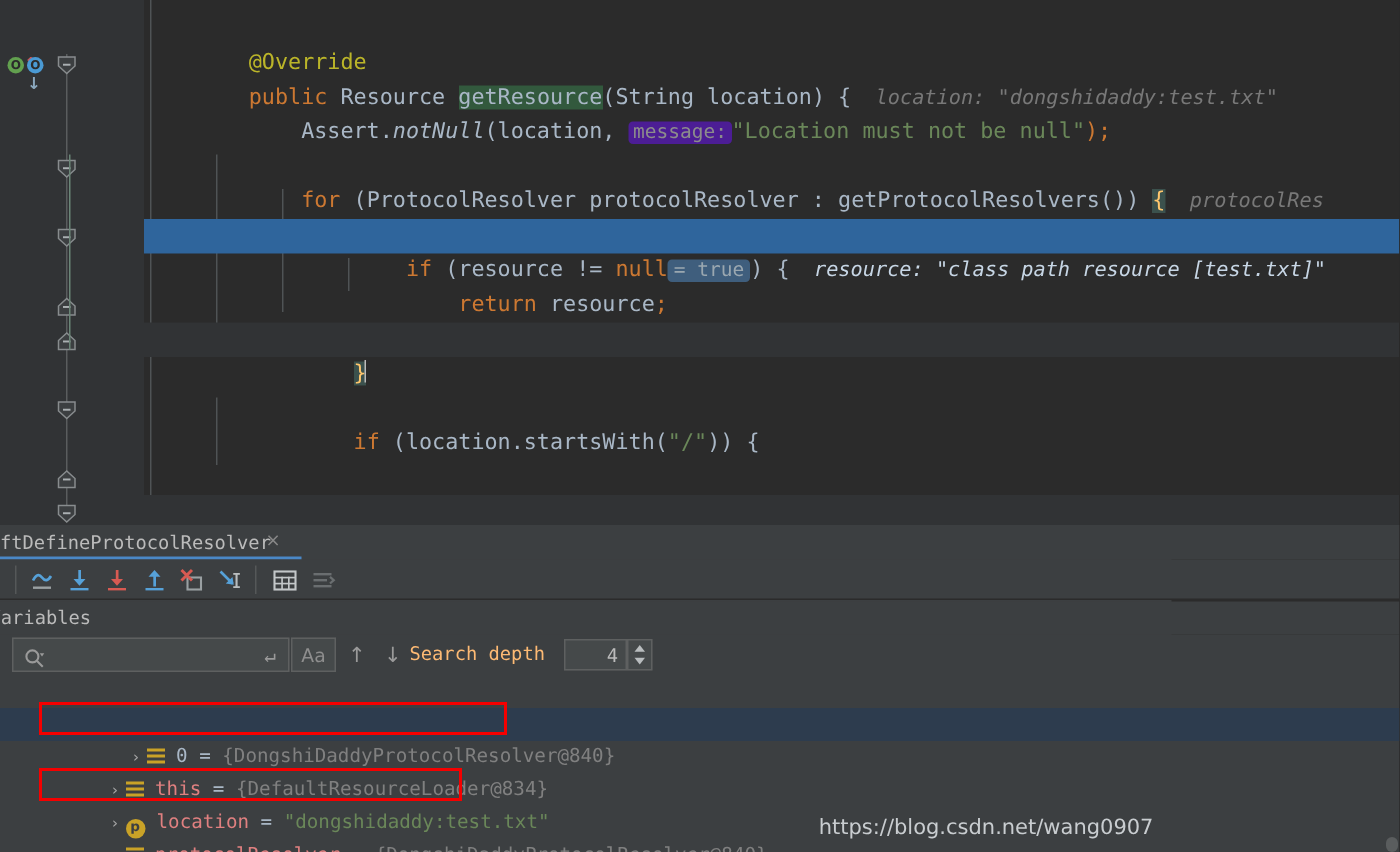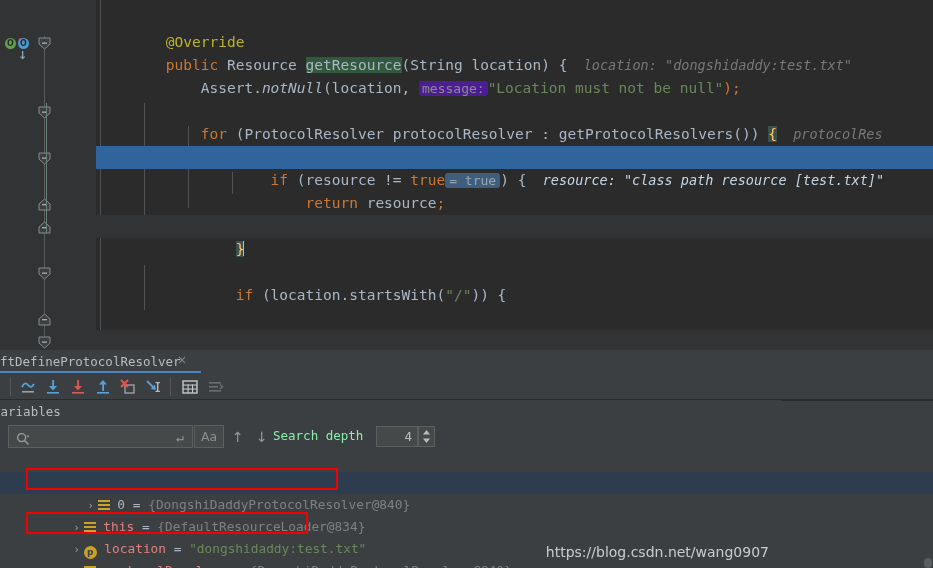--- a/index.html
+++ b/index.html
@@ -133,21 +133,21 @@
   .s-enter { position: absolute; right: 8px; top: 4px; color:#9a9a9a; font-size:13px; }
   .aa-btn {
     position: absolute; left: 194px; top: 2px; width: 30px; height: 23px;
     background: #45494a; border: 1px solid #5e6060; color: #8e8e8e;
     font-size: 12.5px; text-align: center; line-height: 21px;
     font-family: "DejaVu Sans", sans-serif;
   }
   .arrow-btn { position: absolute; top: 6px; color: #9a9a9a; font-size: 14px;
                font-family: "DejaVu Sans", sans-serif; }
   .sd-label {
-    position: absolute; left: 273px; top: 5px; font-size: 12.5px; color: #86efac;
+    position: absolute; left: 273px; top: 5px; font-size: 12.5px; color: #fdba74;
   }
   .sd-box {
     position: absolute; left: 376px; top: 3px; width: 42px; height: 21px;
     background: #45494a; border: 1px solid #5e6060; color: #bbbbbb;
     font-size: 12.5px; text-align: right; line-height: 19px; padding-right: 5px;
   }
   .sd-spin {
     position: absolute; left: 418px; top: 3px; width: 17px; height: 21px;
     background: #45494a; border: 1px solid #5e6060;
   }
@@ -301,21 +301,21 @@
 
       <div class="cline" style="top:100px;">
         <span>&nbsp;&nbsp;&nbsp;&nbsp;<span class="kw">for</span> (ProtocolResolver protocolResolver : getProtocolResolvers()) </span><span class="brace-hl">{</span><span class="hint">&nbsp;&nbsp;<span class="ital">protocolRes</span></span>
       </div>
 
       <div class="cline" style="top:123px;">
         <span>&nbsp;&nbsp;&nbsp;&nbsp;&nbsp;&nbsp;&nbsp;&nbsp;Resource resource = protocolResolver.resolve(location, </span><span class="hint-pill">resourceLoader:</span><span class="kw">this</span><span>)<span class="kw">;</span></span>
       </div>
 
       <div class="cline hl" style="top:146px;">
-        <span>&nbsp;&nbsp;&nbsp;&nbsp;&nbsp;&nbsp;&nbsp;&nbsp;&nbsp;&nbsp;&nbsp;&nbsp;<span class="kw">if</span> (resource != <span class="kw">true</span></span><span class="hint-val">= true</span><span>) {</span><span class="hint">&nbsp;&nbsp;<span>resource:</span> <span>"class path resource [test.txt]"</span></span>
+        <span>&nbsp;&nbsp;&nbsp;&nbsp;&nbsp;&nbsp;&nbsp;&nbsp;&nbsp;&nbsp;&nbsp;&nbsp;<span class="kw">if</span> (resource != <span class="kw">null</span></span><span class="hint-val">= true</span><span>) {</span><span class="hint">&nbsp;&nbsp;<span>resource:</span> <span>"class path resource [test.txt]"</span></span>
       </div>
 
       <div class="cline" style="top:169px;">
         <span>&nbsp;&nbsp;&nbsp;&nbsp;&nbsp;&nbsp;&nbsp;&nbsp;&nbsp;&nbsp;&nbsp;&nbsp;&nbsp;&nbsp;&nbsp;&nbsp;<span class="kw">return</span> resource<span class="kw">;</span></span>
       </div>
 
       <div class="cline" style="top:192px;">
         <span>&nbsp;&nbsp;&nbsp;&nbsp;&nbsp;&nbsp;&nbsp;&nbsp;&nbsp;&nbsp;&nbsp;&nbsp;}</span>
       </div>
 

